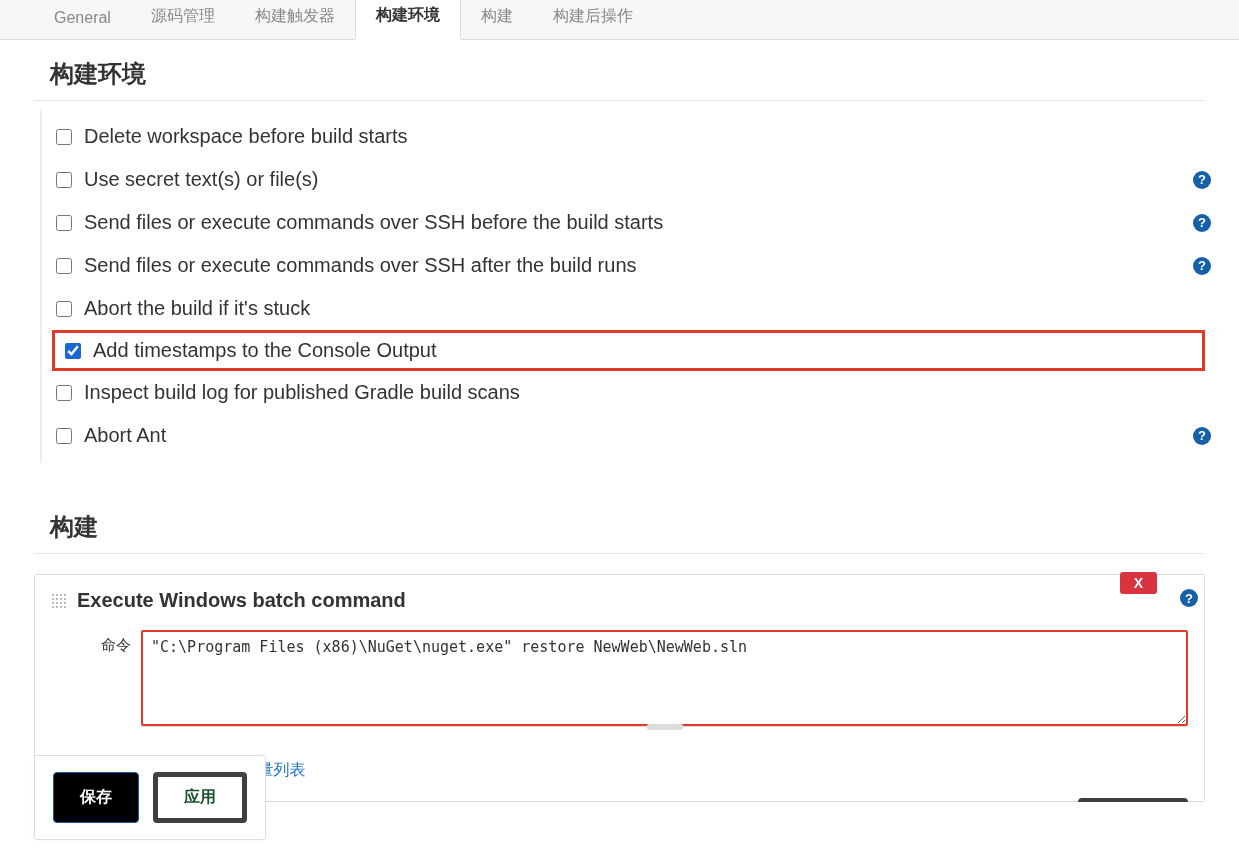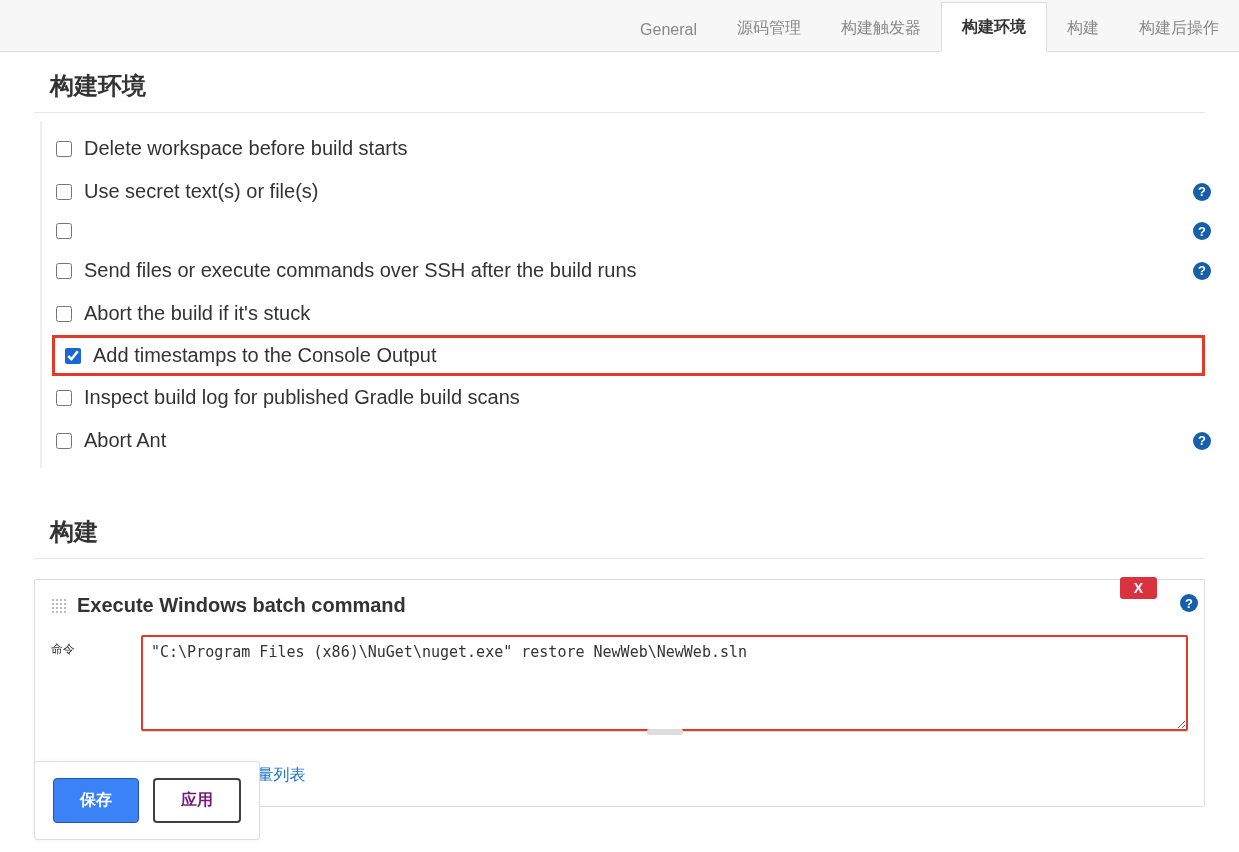--- a/index.html
+++ b/index.html
@@ -14,22 +14,21 @@
       padding-left: 34px;
       padding-right: 34px;
     }
     .tabs {
       display: flex;
       align-items: flex-end;
       border-bottom: 1px solid #ddd;
       background: #f7f7f7;
       margin: 0 -34px 0 -34px;
       padding-left: 34px;
-      height: 52px;
-      justify-content: flex-end;
+      height: 40px;
     }
     .tab {
       padding: 14px 20px 12px 20px;
       color: #888;
       cursor: pointer;
       user-select: none;
       font-size: 16px;
     }
     .tab.active {
       background: #fff;
@@ -135,21 +134,22 @@
       right: 6px;
       top: 14px;
     }
     .cmd-row {
       display: flex;
       align-items: flex-start;
       gap: 10px;
     }
     .cmd-label {
       width: 80px;
-      font-size: 12px;
+      text-align: right;
+      font-size: 15px;
       padding-top: 6px;
     }
     .cmd-textarea {
       flex: 1;
       height: 96px;
       border: 1px solid #ccc;
       border-radius: 2px;
       padding: 6px 8px;
       font-family: "SimSun", "NSimSun", monospace;
       font-size: 15px;
@@ -192,27 +192,27 @@
       padding: 16px 18px;
       display: flex;
       gap: 14px;
       box-shadow: 0 0 6px rgba(0,0,0,0.04);
     }
     .btn {
       padding: 10px 26px;
       border-radius: 4px;
       font-size: 16px;
       cursor: pointer;
-      border: 2px solid #404040;
+      border: 5px solid #404040;
       background: #fff;
       font-weight: bold;
-      color: #701a75;
+      color: #14532d;
     }
     .btn-primary {
-      background: #3b82f6;
+      background: #000000;
       border: 1px solid #1e5aa0;
       color: #fff;
     }
     .advanced-btn {
       position: absolute;
       right: 16px;
       bottom: -48px;
     }
   </style>
 </head>
@@ -239,20 +239,21 @@
     </div>
 
     <div class="opt-row">
       <input type="checkbox" style="">
       <span class="opt-label">Use secret text(s) or file(s)</span>
       <span class="help-icon">?</span>
     </div>
 
     <div class="opt-row">
       <input type="checkbox" style="">
+      <span class="opt-label">Send files or execute commands over SSH before the build starts</span>
       <span class="help-icon">?</span>
     </div>
 
     <div class="opt-row">
       <input type="checkbox" style="">
       <span class="opt-label">Send files or execute commands over SSH after the build runs</span>
       <span class="help-icon">?</span>
     </div>
 
     <div class="opt-row">

